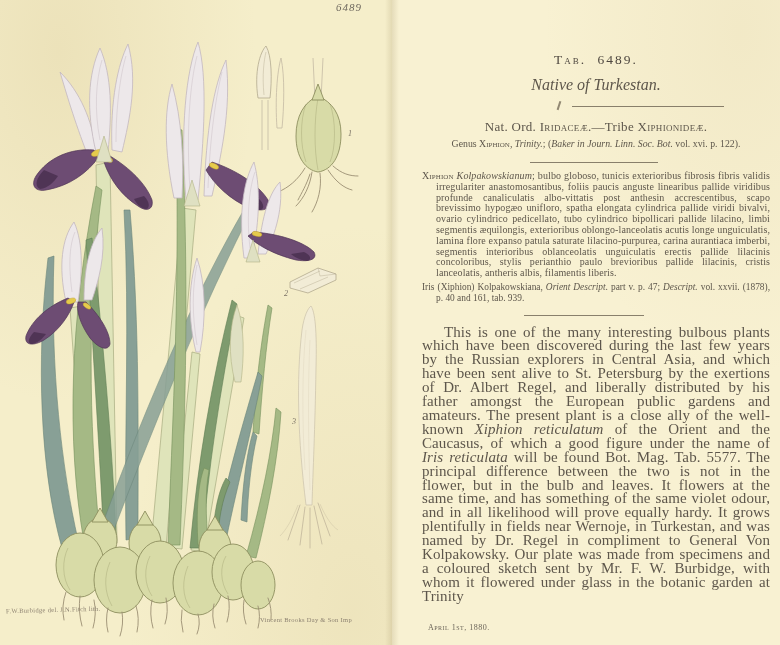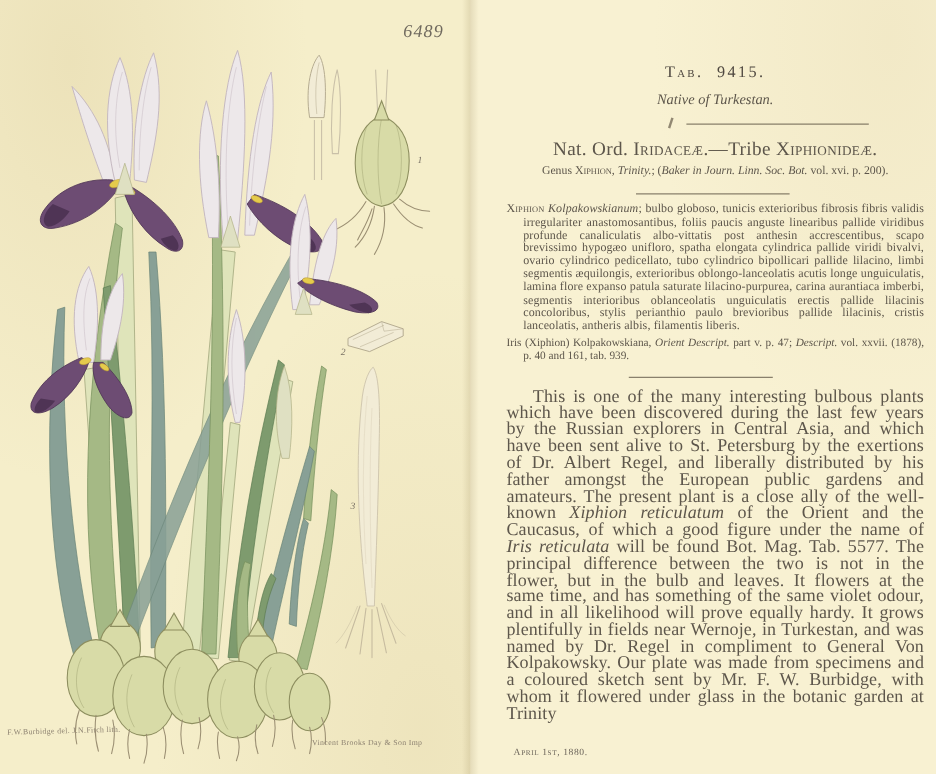--- a/index.html
+++ b/index.html
@@ -26,38 +26,38 @@
   .page-right{
     left:392px;width:388px;
     background:
       radial-gradient(ellipse at 90% 5%, rgba(205,185,130,.14), transparent 40%),
       var(--paper-right);
   }
   .seam{position:absolute;left:385px;top:0;width:14px;height:645px;
     background:linear-gradient(90deg, rgba(130,110,60,0), rgba(130,110,60,.16) 50%, rgba(130,110,60,0));}
 
   
-  .plate-number{position:absolute;top:19px;left:336px;font-style:italic;font-size:15px;color:#6f695e;letter-spacing:1px}
+  .plate-number{position:absolute;top:1px;left:336px;font-style:italic;font-size:11px;color:#6f695e;letter-spacing:1px}
   .credit{position:absolute;font-size:6.5px;color:var(--ink-light);letter-spacing:.3px;white-space:nowrap}
   .credit-artist{top:606px;left:6px;transform:rotate(-1.5deg)}
   .credit-printer{top:616px;left:260px}
   .credit-publisher{top:661px;left:90px;width:140px;font-size:7px;letter-spacing:.8px;color:#9a8e7c}
 
   
   .col{position:absolute;left:30px;width:348px;top:0}
   .centered{text-align:center}
   .sc{font-variant:small-caps}
   .it{font-style:italic}
   .tab-heading{margin-top:52px;font-variant:small-caps;font-size:13.5px;letter-spacing:2px;word-spacing:6px;color:#4f4840}
   .species-title{margin-top:10px;font-variant:small-caps;font-size:15.5px;letter-spacing:1.5px;word-spacing:9px;color:#4a433c}
-  .native-line{margin-top:8px;font-style:italic;font-size:12px}
+  .native-line{margin-top:8px;font-style:italic;font-size:16px}
   .rule{border-top:1px solid rgba(90,80,64,.7);height:0}
   .rule-1{margin-top:12px;margin-left:150px;width:152px;position:relative}
   .pen-mark{position:absolute;left:-14px;top:-6px;width:1.5px;height:9px;background:rgba(90,80,64,.65);transform:rotate(18deg)}
-  .nat-ord{margin-top:12px;font-size:16px;letter-spacing:.3px}
+  .nat-ord{margin-top:12px;font-size:13px;letter-spacing:.3px}
   .genus-line{margin-top:3px;font-size:9.8px}
   .rule-2{margin-top:13px;margin-left:108px;width:128px}
   .latin{margin-top:8px;font-size:10px;line-height:10.8px;text-align:justify;padding-left:14px;text-indent:-14px;letter-spacing:.1px}
   .citation{margin-top:3px;font-size:9.4px;line-height:10.8px;text-align:justify;padding-left:14px;text-indent:-14px}
   .rule-3{margin-top:11px;margin-left:102px;width:120px}
   .body-par{margin-top:10px;font-size:15px;line-height:13.9px;text-align:justify;text-indent:22px;word-spacing:.6px;letter-spacing:.1px}
   .dateline{margin-top:19px;margin-left:6px;font-variant:small-caps;font-size:8px;letter-spacing:.5px;color:#6b6459}
 
   
   .f-pale{fill:var(--petal-pale);stroke:var(--petal-stroke);stroke-width:.8}
@@ -222,32 +222,32 @@
 
   <span class="plate-number">6489</span>
   <span class="credit credit-artist">F.W.Burbidge del. J.N.Fitch lith.</span>
   <span class="credit credit-printer">Vincent Brooks Day &amp; Son Imp</span>
   <span class="credit credit-publisher">L. Reeve &amp; Co. London.</span>
 </div>
 
 <div class="page page-right">
   <div class="col">
 
-    <div class="tab-heading centered">Tab. 9415.</div>
+    <div class="tab-heading centered">Tab. 6489.</div>
 
 
     <div class="native-line centered">Native of Turkestan.</div>
 
     <div class="rule rule-1">
         <span class="pen-mark"></span>
       </div>
 
     <div class="nat-ord centered"><span>Nat. Ord. </span><span class="sc">Iridaceæ.</span><span>—Tribe </span><span class="sc">Xiphionideæ.</span></div>
 
-    <div class="genus-line centered"><span>Genus </span><span class="sc">Xiphion</span><span>, </span><span class="it">Trinity.</span><span>; (</span><span class="it">Baker in Journ. Linn. Soc. Bot.</span><span> vol. xvi. p. 200).</span></div>
+    <div class="genus-line centered"><span>Genus </span><span class="sc">Xiphion</span><span>, </span><span class="it">Trinity.</span><span>; (</span><span class="it">Baker in Journ. Linn. Soc. Bot.</span><span> vol. xvi. p. 122).</span></div>
 
     <div class="rule rule-2"></div>
 
     <p class="latin" style="margin:8px 0 0 0"><span class="sc">Xiphion </span><span class="it">Kolpakowskianum</span><span>; bulbo globoso, tunicis exterioribus fibrosis fibris validis irregulariter anastomosantibus, foliis paucis anguste linearibus pallide viridibus profunde canaliculatis albo-vittatis post anthesin accrescentibus, scapo brevissimo hypogæo unifloro, spatha elongata cylindrica pallide viridi bivalvi, ovario cylindrico pedicellato, tubo cylindrico bipollicari pallide lilacino, limbi segmentis æquilongis, exterioribus oblongo-lanceolatis acutis longe unguiculatis, lamina flore expanso patula saturate lilacino-purpurea, carina aurantiaca imberbi, segmentis interioribus oblanceolatis unguiculatis erectis pallide lilacinis concoloribus, stylis perianthio paulo brevioribus pallide lilacinis, cristis lanceolatis, antheris albis, filamentis liberis.</span></p>
 
     <p class="citation" style="margin:3px 0 0 0"><span>Iris (Xiphion) Kolpakowskiana, </span><span class="it">Orient Descript.</span><span> part v. p. 47; </span><span class="it">Descript.</span><span> vol. xxvii. (1878), p. 40 and 161, tab. 939.</span></p>
 
     <div class="rule rule-3"></div>
 
     <p class="body-par" style="margin:10px 0 0 0"><span>This is one of the many interesting bulbous plants which have been discovered during the last few years by the Russian explorers in Central Asia, and which have been sent alive to St. Petersburg by the exertions of Dr. Albert Regel, and liberally distributed by his father amongst the European public gardens and amateurs.  The present plant is a close ally of the well-known </span><span class="it">Xiphion reticulatum</span><span> of the Orient and the Caucasus, of which a good figure under the name of </span><span class="it">Iris reticulata</span><span> will be found Bot. Mag. Tab. 5577.  The principal difference between the two is not in the flower, but in the bulb and leaves.  It flowers at the same time, and has something of the same violet odour, and in all likelihood will prove equally hardy.  It grows plentifully in fields near Wernoje, in Turkestan, and was named by Dr. Regel in compliment to General Von Kolpakowsky.  Our plate was made from specimens and a coloured sketch sent by Mr. F. W. Burbidge, with whom it flowered under glass in the botanic garden at Trinity</span></p>

